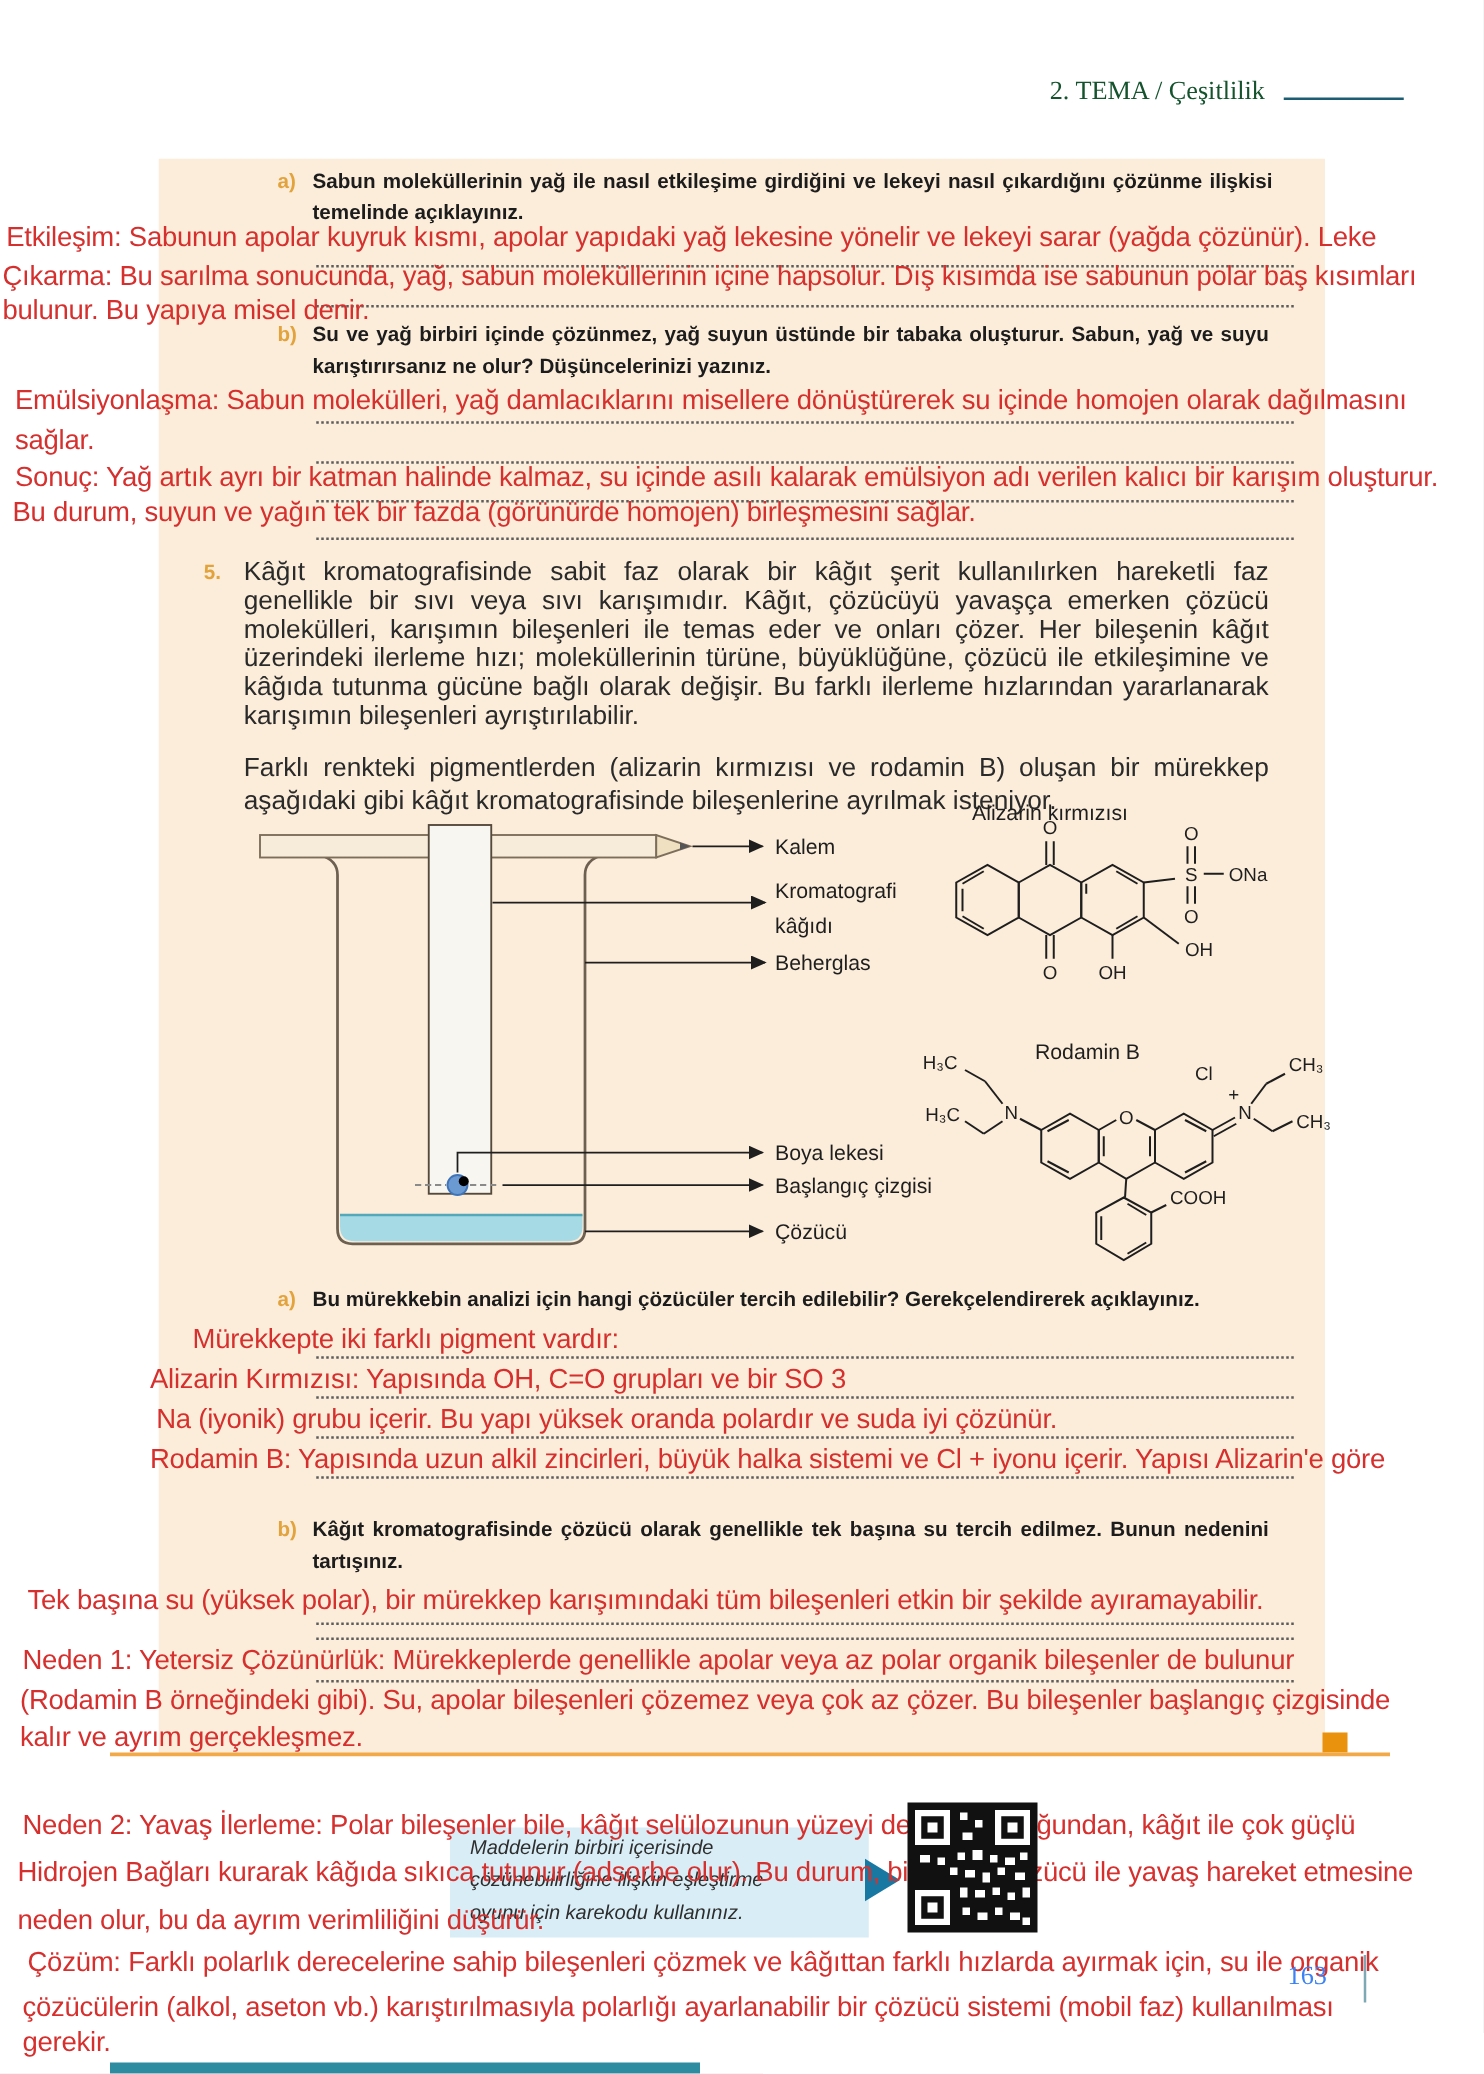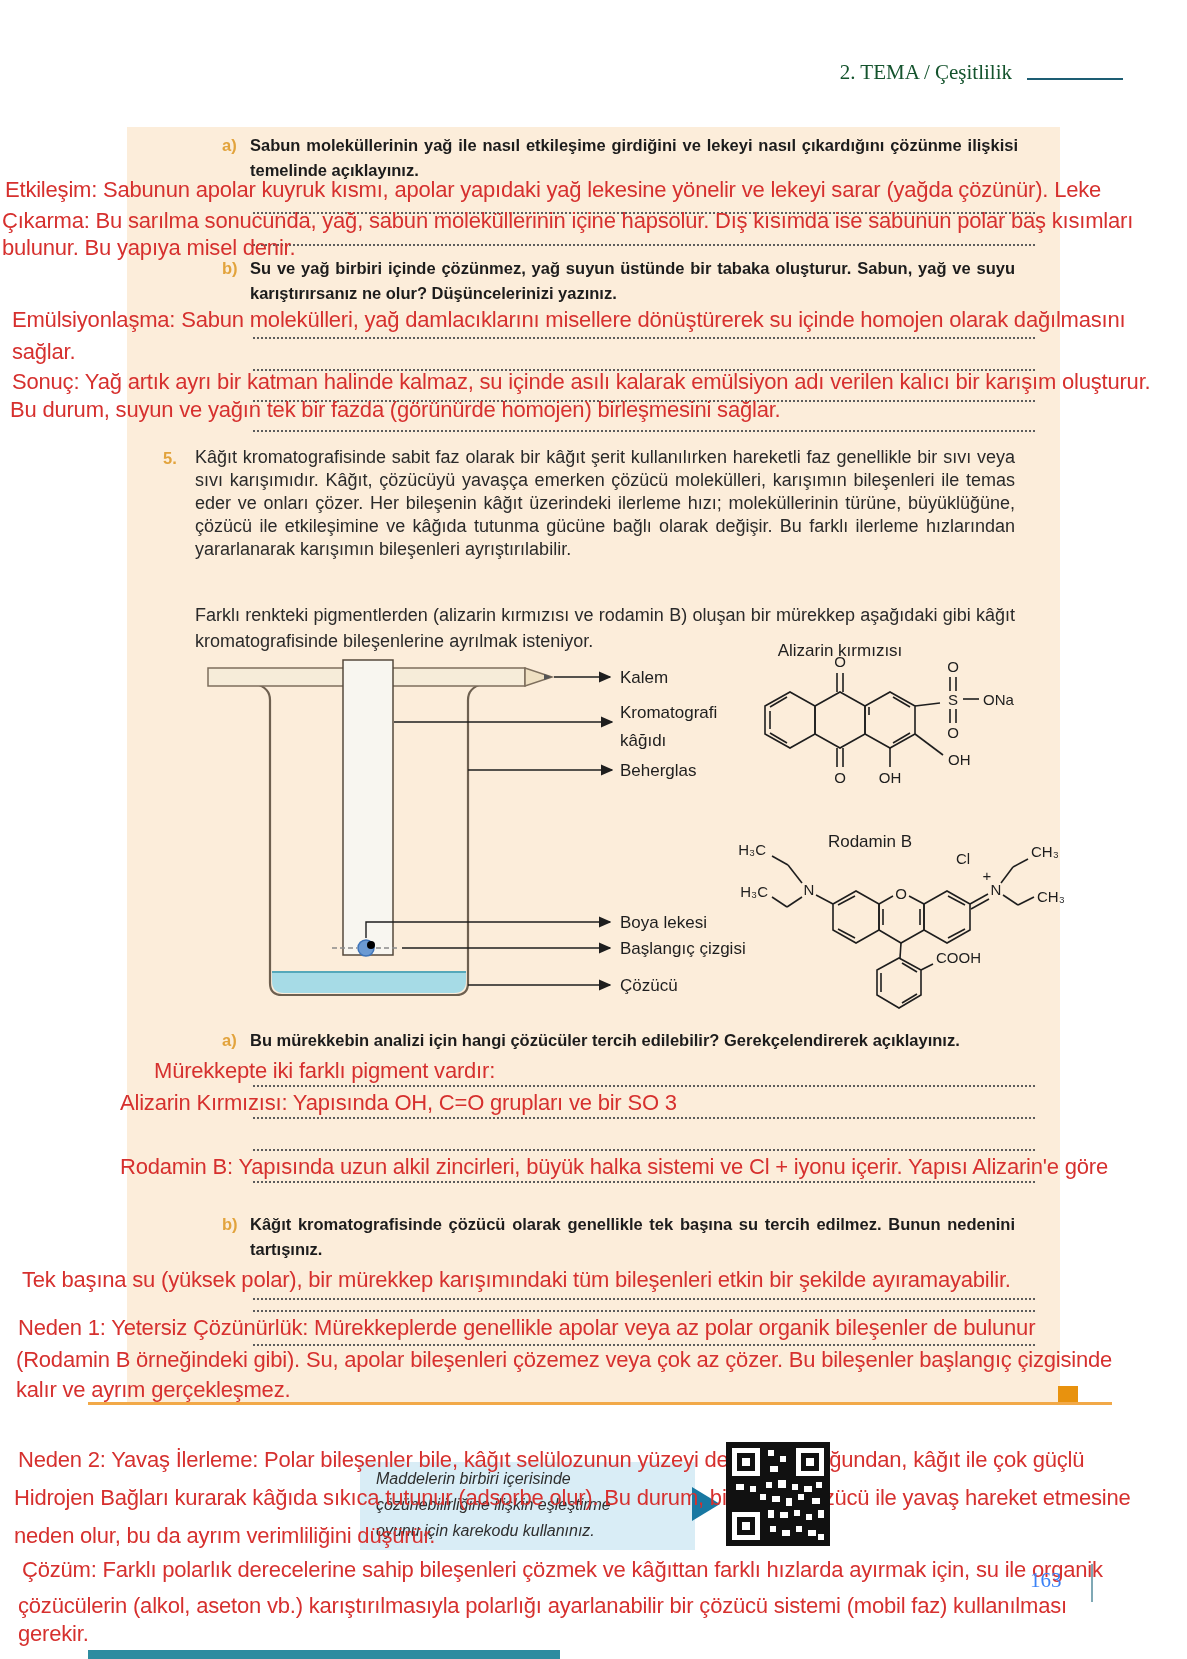--- a/index.html
+++ b/index.html
@@ -10,21 +10,21 @@
        font-size:21px;color:#14532d;}
   .hdr-rule{position:absolute;top:78px;left:1027px;width:96px;height:0;border-top:2px solid #1d5d73;}
   
   .beige{position:absolute;left:127px;top:127px;width:933px;height:1276px;background:#fcedda;}
   .orange-square{position:absolute;left:1058px;top:1386px;width:20px;height:16px;background:#e8920e;}
   .orange-rule{position:absolute;left:88px;top:1402px;width:1024px;height:0;border-top:3px solid #f2a948;}
   .teal-bar{position:absolute;left:88px;top:1650px;width:472px;height:9px;background:#2e8ca0;}
   
   .qlabel{position:absolute;font-size:16.5px;font-weight:bold;color:#e2a33c;line-height:25px;}
   .qtext{position:absolute;font-size:16.5px;font-weight:bold;color:#1c1c1c;line-height:25px;text-align:justify;}
-  .para{position:absolute;font-size:18px;color:#2a2a2a;text-align:justify;}
+  .para{position:absolute;font-size:21px;color:#2a2a2a;text-align:justify;}
   .p5{line-height:23px;}
   .p5b{line-height:26px;margin-top:32px;}
   
   .hand{position:absolute;font-size:22px;line-height:24px;color:#d6302e;white-space:nowrap;letter-spacing:-0.2px;}
   
   .blank{position:absolute;height:0;border-top:2px dotted #5c5c5c;}
   
   .dlab{font-size:17px;fill:#1e1e1e;}
   .atom{font-size:15px;fill:#1e1e1e;}
   .mtitle{font-size:17px;fill:#1e1e1e;}
@@ -212,20 +212,21 @@
   <div class="qlabel" style="left:222px;top:1028px;">a)</div>
   <div class="qtext" style="left:250px;top:1028px;width:765px;text-align:left;">Bu mürekkebin analizi için hangi çözücüler tercih edilebilir? Gerekçelendirerek açıklayınız.</div>
 
   <div class="blank" style="left:253px;top:1085px;width:782px;"></div>
   <div class="blank" style="left:253px;top:1117px;width:782px;"></div>
   <div class="blank" style="left:253px;top:1149px;width:782px;"></div>
   <div class="blank" style="left:253px;top:1181px;width:782px;"></div>
 
   <div class="hand" style="left:122px;top:1059px;margin-left:32px;">Mürekkepte iki farklı pigment vardır:</div>
   <div class="hand" style="left:120px;top:1091px;">Alizarin Kırmızısı: Yapısında OH, C=O grupları ve bir SO 3</div>
+  <div class="hand" style="left:125px;top:1123px;"> Na (iyonik) grubu içerir. Bu yapı yüksek oranda polardır ve suda iyi çözünür.</div>
   <div class="hand" style="left:120px;top:1155px;">Rodamin B: Yapısında uzun alkil zincirleri, büyük halka sistemi ve Cl + iyonu içerir. Yapısı Alizarin'e göre</div>
 
   <div class="qlabel" style="left:222px;top:1212px;">b)</div>
   <div class="qtext" style="left:250px;top:1212px;width:765px;">Kâğıt kromatografisinde çözücü olarak genellikle tek başına su tercih edilmez. Bunun nedenini tartışınız.</div>
 
   <div class="blank" style="left:253px;top:1298px;width:782px;"></div>
   <div class="blank" style="left:253px;top:1310px;width:782px;"></div>
   <div class="blank" style="left:253px;top:1344px;width:782px;"></div>
 
   <div class="hand" style="left:22px;top:1268px;">Tek başına su (yüksek polar), bir mürekkep karışımındaki tüm bileşenleri etkin bir şekilde ayıramayabilir.</div>

